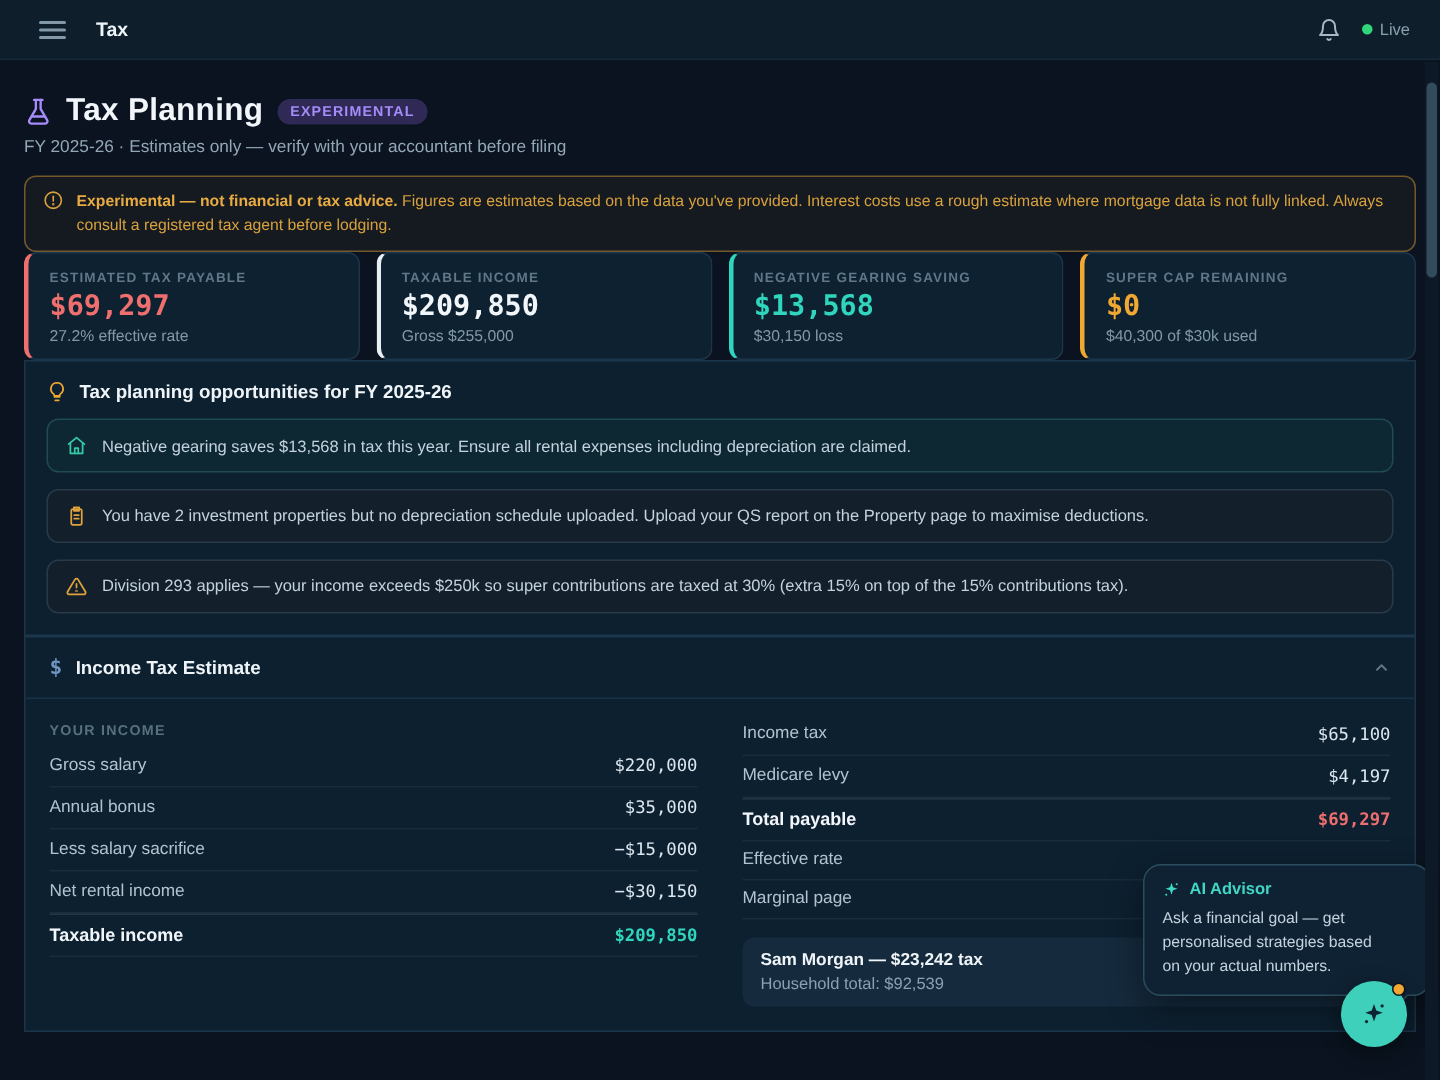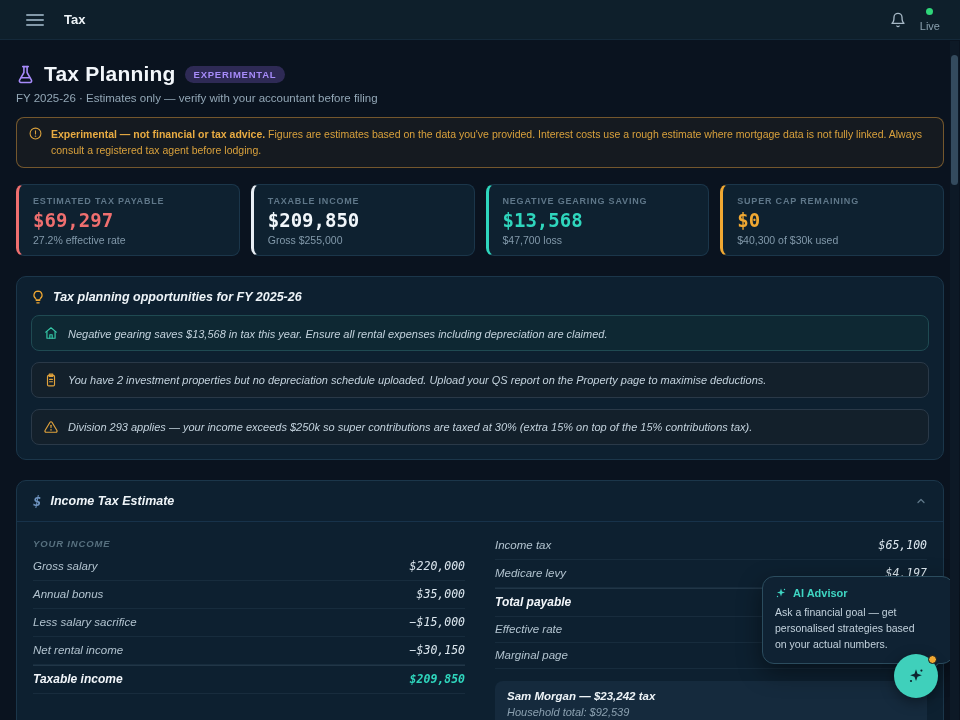--- a/index.html
+++ b/index.html
@@ -14,21 +14,21 @@
   
   .topbar {
     height:40px; background:#0e1f2b;
     display:flex; align-items:center; padding:0 20px;
     border-bottom:1px solid #14293a;
   }
   .hamburger { width:18px; display:flex; flex-direction:column; gap:3px; cursor:pointer; margin-left:6px; }
   .hamburger span { height:2px; background:#8298a8; border-radius:1px; }
   .topbar-title { font-size:13px; font-weight:bold; color:#eef4f8; margin-left:20px; }
   .topbar-right { margin-left:auto; display:flex; align-items:center; gap:14px; }
-  .live { display:flex; align-items:center; gap:5px; font-size:11px; color:#8aa0af;flex-direction:column; }
+  .live { display:flex; align-items:center; gap:5px; font-size:11px; color:#8aa0af; }
   .live-dot { width:7px; height:7px; border-radius:50%; background:#2fd67a; }
 
   
   .content { padding:16px 16px 0 16px; }
 
   .page-header { display:flex; align-items:center; gap:9px; margin-top:6px; }
   .page-title { font-size:21px; font-weight:bold; color:#f2f6fa; letter-spacing:0.2px; }
   .badge {
     background:#2e2a55; color:#a78bfa; font-size:9.5px; font-weight:bold;
     letter-spacing:0.08em; padding:3px 9px; border-radius:10px;
@@ -39,40 +39,40 @@
   .banner {
     margin-top:13px; border:1px solid rgba(232,163,61,0.45);
     background:rgba(232,163,61,0.05); border-radius:8px;
     padding:8px 12px; display:flex; gap:9px; align-items:flex-start;
   }
   .banner p { font-size:10.5px; line-height:1.55; color:#d9a13c; }
   .banner strong { color:#e8ab42; }
   .banner .icon { flex:0 0 auto; margin-top:1px; }
 
   
-  .stats { display:grid; grid-template-columns:repeat(4,1fr); gap:11px; margin-top:16px; }
+  .stats { display:grid; grid-template-columns:repeat(4,1fr); gap:11px; }
   .stat-card {
     background:#0e2130; border:1px solid #1b364a; border-radius:8px;
     padding:11px 14px; border-left-width:3px; height:72px;
   }
   .stat-card.accent-red   { border-left-color:var(--red,#ef6f6f); }
   .stat-card.accent-white { border-left-color:#e8eef4; }
   .stat-card.accent-teal  { border-left-color:var(--teal,#2fd6bd); }
   .stat-card.accent-amber { border-left-color:var(--amber,#f0a832); }
   .stat-label { font-size:9px; letter-spacing:0.09em; color:#5f7789; font-weight:bold; }
   .stat-value { font-family:"DejaVu Sans Mono", monospace; font-size:19px; font-weight:bold; margin-top:3px; }
   .accent-red   .stat-value { color:var(--red,#ef6f6f); }
   .accent-white .stat-value { color:#f1f6fa; }
   .accent-teal  .stat-value { color:var(--teal,#2fd6bd); }
   .accent-amber .stat-value { color:var(--amber,#f0a832); }
   .stat-sub { font-size:10.5px; color:#8299aa; margin-top:3px; }
 
   
   .card {
-    background:#0d2030; border:1px solid #1b364a; border-radius:10px; margin-top:20px;font-style:italic;
+    background:#0d2030; border:1px solid #1b364a; border-radius:0; margin-top:0;
   }
 
   
   .opportunities { padding:13px 14px 14px 14px; }
   .opp-header { display:flex; align-items:center; gap:8px; }
   .opp-title { font-size:12.5px; font-weight:bold; color:#eef4f8; }
   .opp-item {
     display:flex; align-items:center; gap:10px; margin-top:11px;
     border-radius:8px; padding:10px 12px; font-size:11px; color:#c3d2dd;
   }
@@ -205,21 +205,21 @@
       <div class="stat-sub">27.2% effective rate</div>
     </div>
     <div class="stat-card accent-white">
       <div class="stat-label">TAXABLE INCOME</div>
       <div class="stat-value">$209,850</div>
       <div class="stat-sub">Gross $255,000</div>
     </div>
     <div class="stat-card accent-teal">
       <div class="stat-label">NEGATIVE GEARING SAVING</div>
       <div class="stat-value">$13,568</div>
-      <div class="stat-sub">$47,700 loss</div>
+      <div class="stat-sub">$30,150 loss</div>
     </div>
     <div class="stat-card accent-amber">
       <div class="stat-label">SUPER CAP REMAINING</div>
       <div class="stat-value">$0</div>
       <div class="stat-sub">$40,300 of $30k used</div>
     </div>
   </div>
 
   <div class="card opportunities">
     <div class="opp-header">

